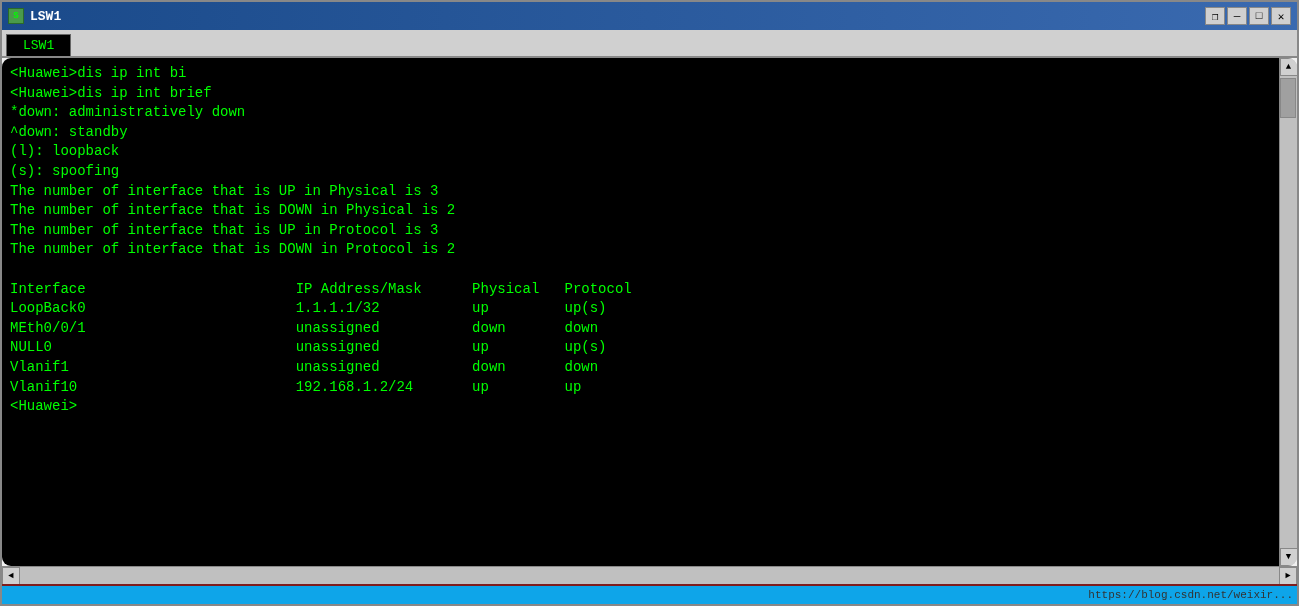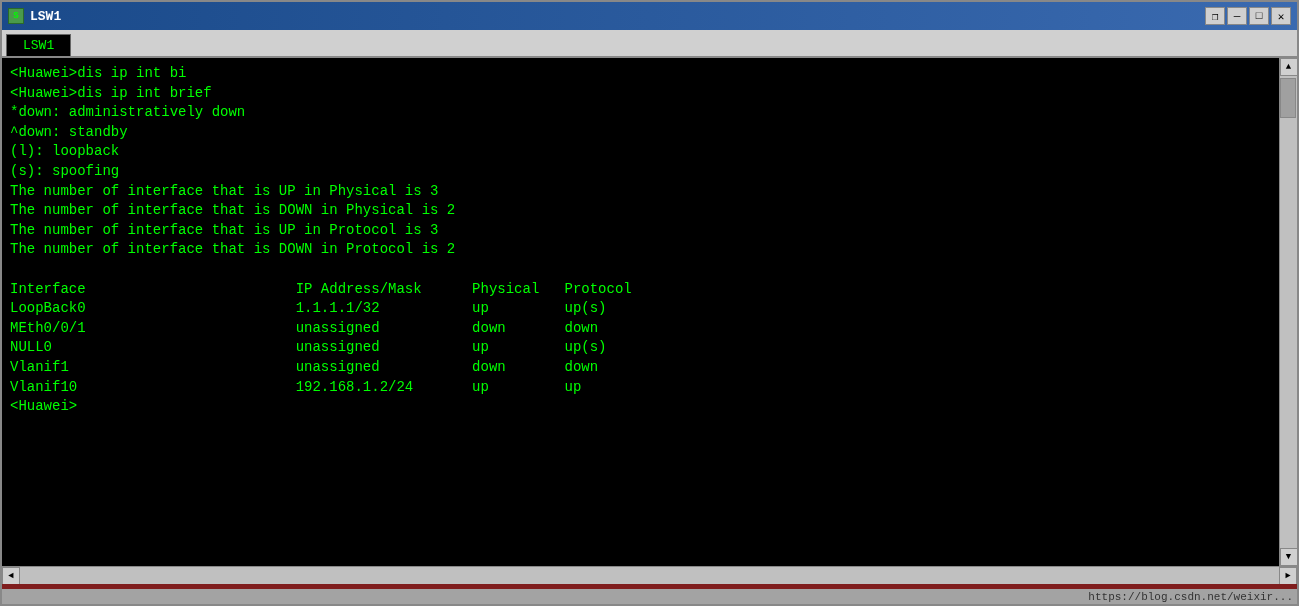--- a/index.html
+++ b/index.html
@@ -81,20 +81,21 @@
     }
     .tab.active {
       background: #000;
       color: #00ff00;
       border-color: #666;
     }
     .content-area {
       display: flex;
       flex: 1;
       overflow: hidden;
+      border-radius: 9px;
     }
     .terminal {
       flex: 1;
       background: #000000;
       color: #00ff00;
       font-family: 'Courier New', Courier, monospace;
       font-size: 14px;
       line-height: 1.4;
       padding: 6px 8px;
       overflow-y: auto;
@@ -131,23 +132,23 @@
     .scroll-thumb {
       width: 16px;
       height: 40px;
       background: #a0a0a0;
       border: 1px solid #888;
       position: absolute;
       top: 2px;
       left: 0;
     }
     .bottom-bar {
-      background: #a3a3a3;
+      background: #0ea5e9;
       height: 20px;
-      border-top: 5px solid #7f1d1d;
+      border-top: 2px solid #7f1d1d;
       display: flex;
       align-items: center;
       justify-content: flex-end;
       padding: 0 4px;
       flex-shrink: 0;
     }
     .bottom-url {
       font-size: 11px;
       color: #333;
     }

